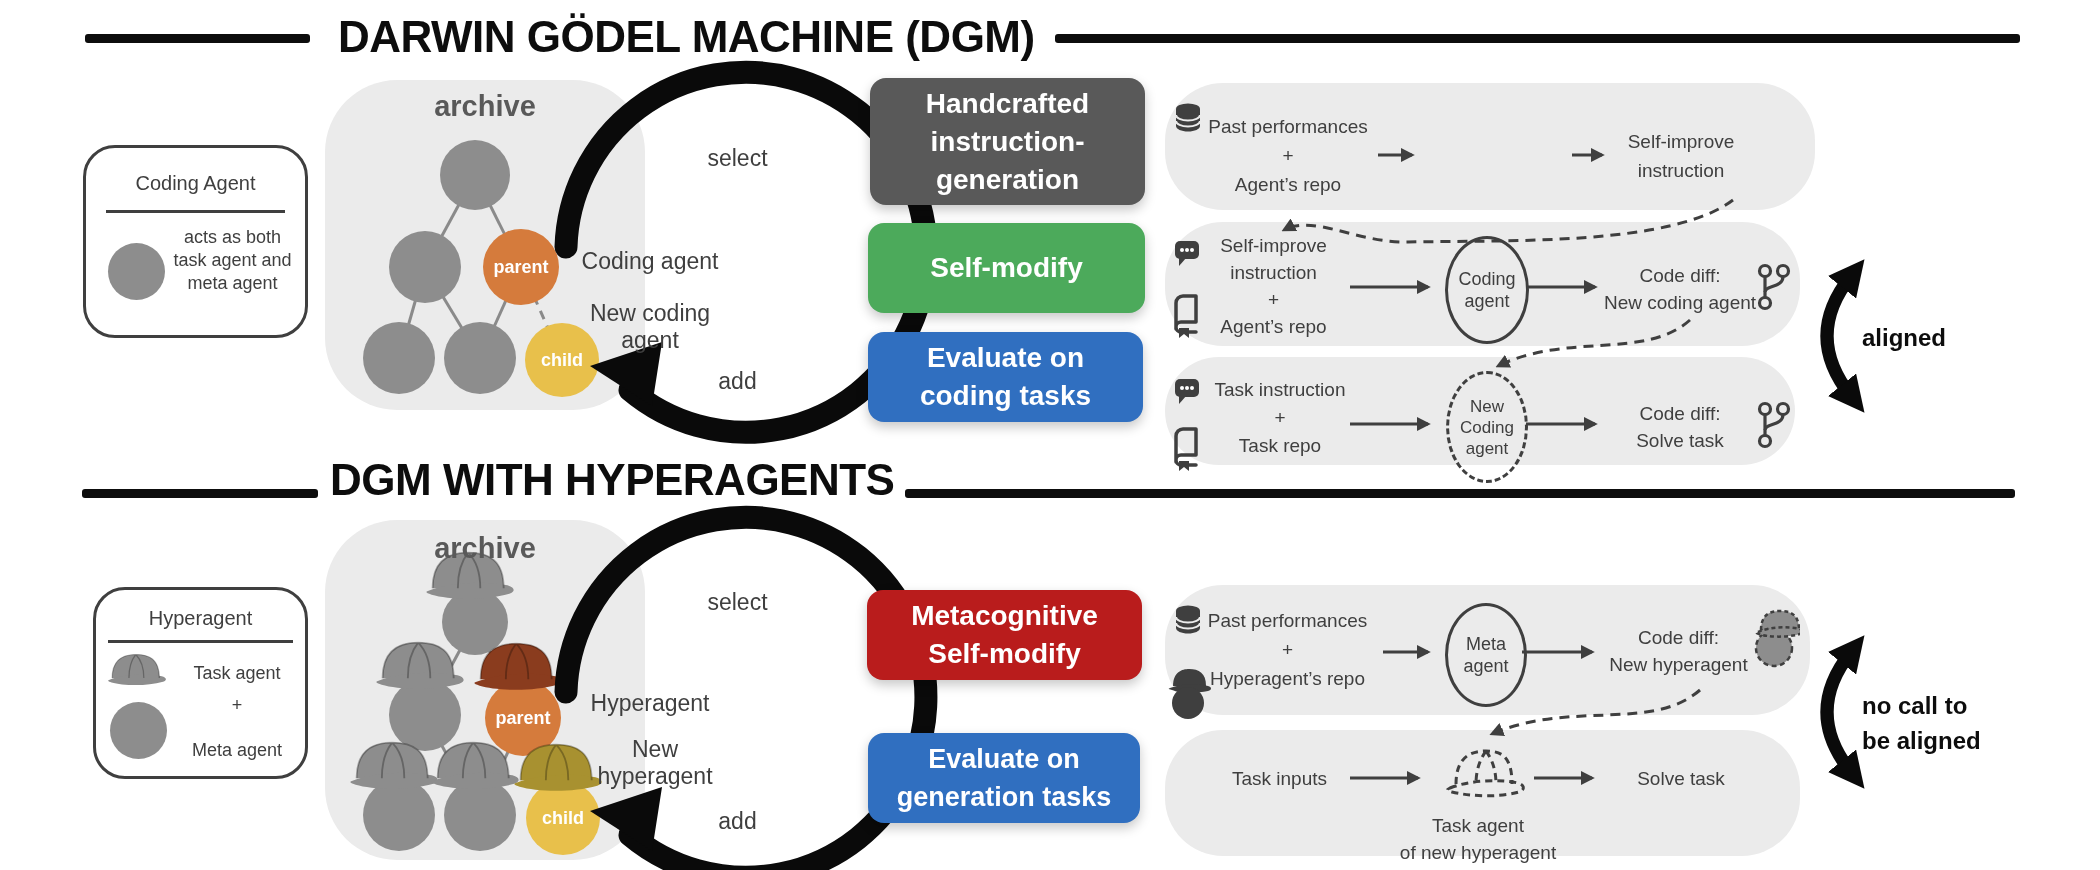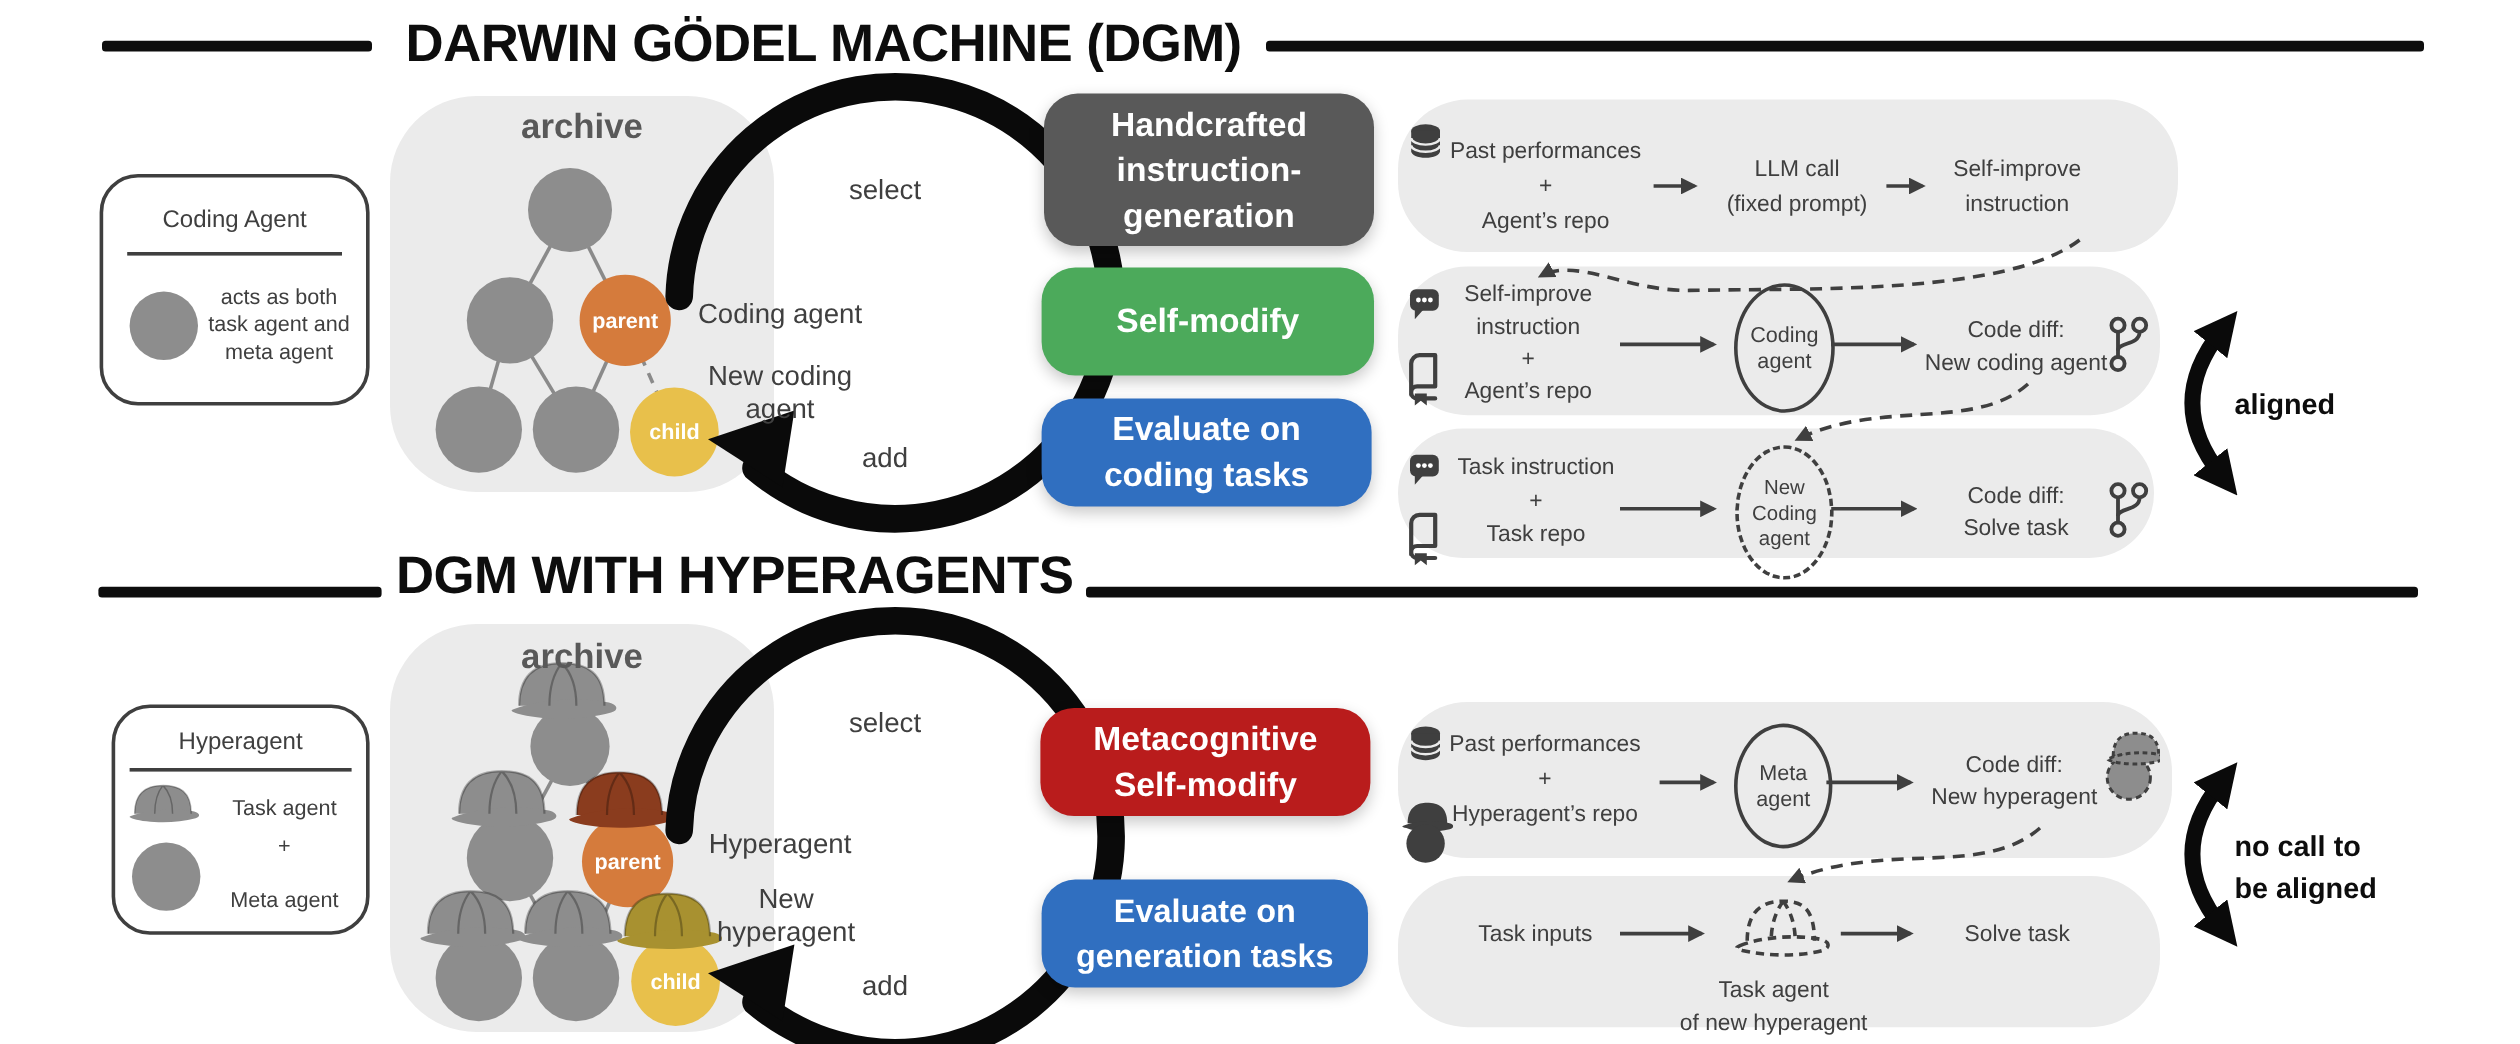--- a/index.html
+++ b/index.html
@@ -9,21 +9,21 @@
   .sec-title{position:absolute;font-weight:900;font-size:44px;letter-spacing:-.5px;
     color:#0d0d0d;white-space:nowrap}
   .blob{position:absolute;background:#ebebeb;border-radius:72px;z-index:1}
   .rowbg{position:absolute;background:#ebebeb;border-radius:58px;z-index:1}
   svg.under{position:absolute;left:0;top:0;z-index:2}
   .tcircle{position:absolute;border-radius:50%;display:flex;align-items:center;
     justify-content:center;color:#fff;font-weight:700;font-size:18px;z-index:3}
   .capuse{position:absolute;z-index:3}
   svg.loops{position:absolute;left:0;top:0;z-index:4}
   .z5{z-index:5}
-  .gbox{position:absolute;border-radius:28px;color:#fff;font-weight:800;display:flex;
+  .gbox{position:absolute;border-radius:16px;color:#fff;font-weight:800;display:flex;
     flex-direction:column;align-items:center;justify-content:center;text-align:center;
     font-size:28px;line-height:38px;box-shadow:0 5px 12px rgba(0,0,0,.22);z-index:5}
   .legend{position:absolute;background:#fff;border:3px solid #3f3f3f;border-radius:32px;z-index:5}
   .lg-title{position:absolute;width:100%;text-align:center;font-size:20px;color:#3f3f3f}
   .lg-div{position:absolute;height:3px;background:#3f3f3f}
   .lg-text{position:absolute;text-align:center;font-size:18px;line-height:23px}
   .flowtext{position:absolute;text-align:center;font-size:19px;line-height:29px;z-index:5}
   .annot{position:absolute;text-align:center;font-size:23px;line-height:27px;z-index:5}
   .node{position:absolute;border:3px solid #3f3f3f;border-radius:50%;display:flex;
     flex-direction:column;align-items:center;justify-content:center;font-size:18px;
@@ -166,21 +166,21 @@
   <div class="bar z5" style="left:1055px;top:34px;width:965px"></div>
 
   <div class="bar z5" style="left:82px;top:489px;width:236px"></div>
   <div class="sec-title z5" style="left:330px;top:455px">DGM WITH HYPERAGENTS</div>
   <div class="bar z5" style="left:905px;top:489px;width:1110px"></div>
 
   <div class="legend" style="left:83px;top:145px;width:219px;height:187px">
     <div class="lg-title" style="top:24px">Coding Agent</div>
     <div class="lg-div" style="left:20px;top:62px;width:179px"></div>
     <div style="position:absolute;left:22px;top:95px;width:57px;height:57px;border-radius:50%;background:#8d8d8d"></div>
-    <div class="lg-text" style="left:84px;top:88px;width:125px">
+    <div class="lg-text" style="left:84px;top:78px;width:125px">
       <div>acts as both</div>
       <div>task agent and</div>
       <div>meta agent</div>
     </div>
   </div>
 
   <div class="legend" style="left:93px;top:587px;width:209px;height:186px">
     <div class="lg-title" style="top:17px">Hyperagent</div>
     <div class="lg-div" style="left:12px;top:50px;width:185px"></div>
     <svg class="capuse" style="left:10px;top:60px;color:#8d8d8d;position:absolute" width="62" height="40">
@@ -234,24 +234,20 @@
   <svg class="icon" style="left:1174px;top:102px" width="28" height="32">
     <ellipse cx="14" cy="7" rx="12" ry="5.5" fill="#3f3f3f"></ellipse>
     <path d="M2 7 v17 c0 3 5.4 5.5 12 5.5 s12 -2.5 12 -5.5 V7" fill="#3f3f3f"></path>
     <path d="M2 13 c0 3 5.4 5.5 12 5.5 s12 -2.5 12 -5.5 M2 19 c0 3 5.4 5.5 12 5.5 s12 -2.5 12 -5.5" stroke="#ebebeb" stroke-width="2" fill="none"></path>
   </svg>
   <div class="flowtext" style="left:1203px;top:112px;width:170px">
     <div>Past performances</div>
     <div>+</div>
     <div>Agent’s repo</div>
   </div>
-  <div class="flowtext" style="left:1430px;top:127px;width:135px">
-    <div>LLM call</div>
-    <div>(fixed prompt)</div>
-  </div>
   <div class="flowtext" style="left:1616px;top:127px;width:130px">
     <div>Self-improve</div>
     <div>instruction</div>
   </div>
 
   <svg class="icon" style="left:1172px;top:238px" width="30" height="30">
     <rect x="3" y="3" width="24" height="18" rx="5" fill="#3f3f3f"></rect>
     <path d="M7 19 v9 l8 -9 z" fill="#3f3f3f"></path>
     <circle cx="10" cy="12" r="2" fill="#fff"></circle>
       <circle cx="15" cy="12" r="2" fill="#fff"></circle>

